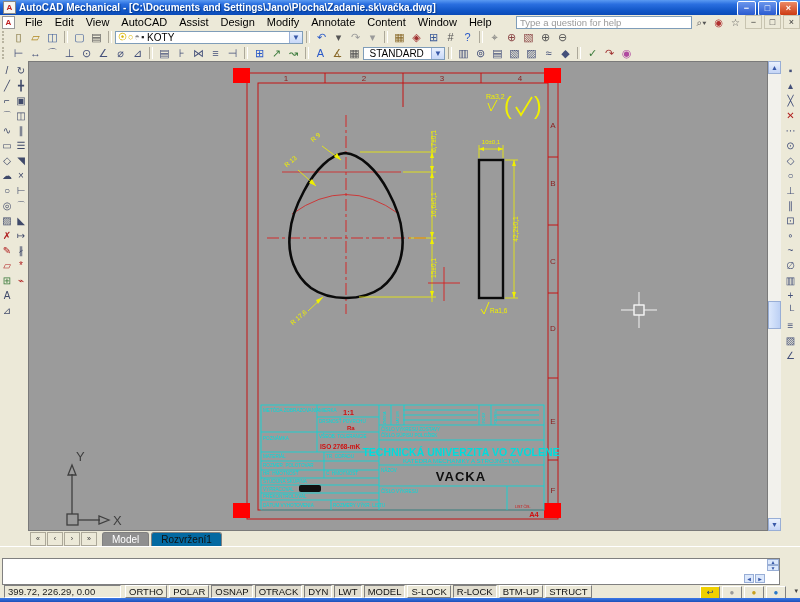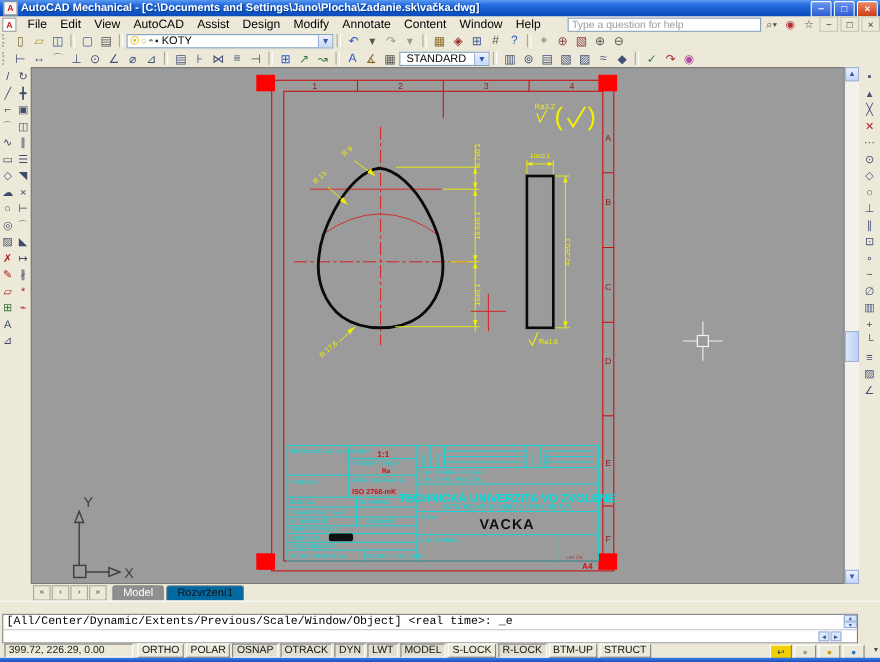--- a/index.html
+++ b/index.html
@@ -510,21 +510,20 @@
       <span class="tnav">‹</span>
       <span class="tnav">›</span>
       <span class="tnav">»</span>
     </span>
   <span class="tab active">Model</span>
   <span class="tab idle">Rozvržení1</span>
 </div>
 <div class="splitband"></div>
 
 <div class="cmdwin">
-  <div class="cmdline1">[All/Center/Dynamic/Extents/Previous/Scale/Window/Object] &lt;real time&gt;: _e</div>
   <div class="cmdscroll">
     <span>▲</span>
     <span>▼</span>
   </div>
   <div class="cmdhmini">
     <span>◀</span>
     <span>▶</span>
   </div>
 </div>
 

